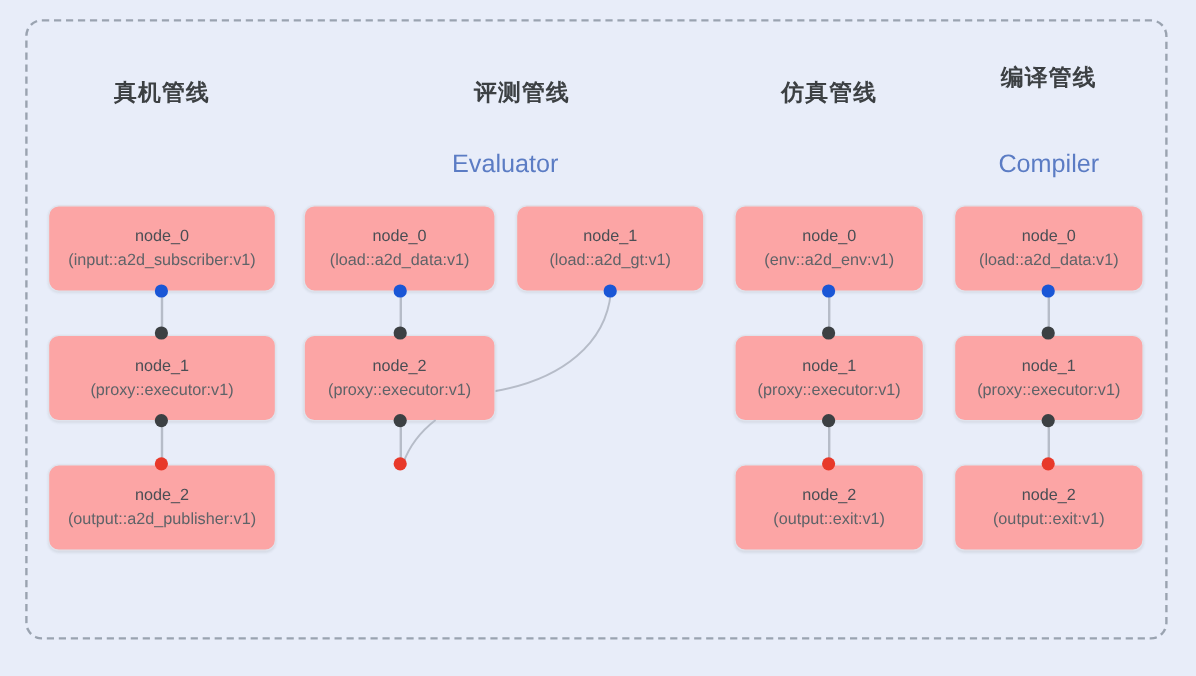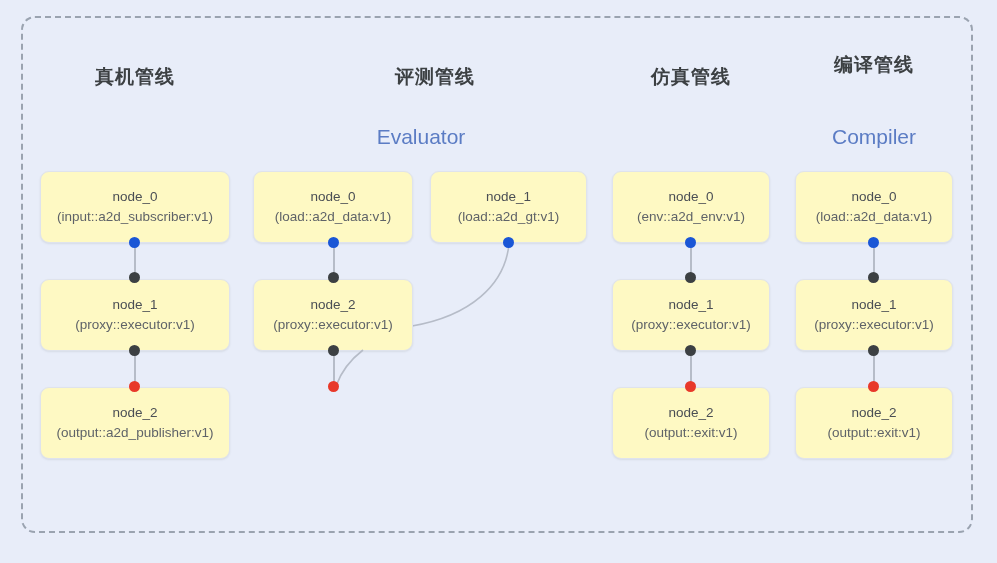--- a/index.html
+++ b/index.html
@@ -44,21 +44,21 @@
     position: absolute;
     text-align: center;
     font-size: 21px;
     font-weight: normal;
     color: #5b7cc4;
     white-space: nowrap;
   }
   .node {
     position: absolute;
     box-sizing: border-box;
-    background: #fef9c3;
+    background: #fca5a5;
     border: 1px solid #dfe3ec;
     border-radius: 9px;
     box-shadow: 0 1px 2px rgba(60,64,67,0.10);
     display: flex;
     flex-direction: column;
     align-items: center;
     justify-content: center;
     z-index: 3;
   }
   .node-name {

